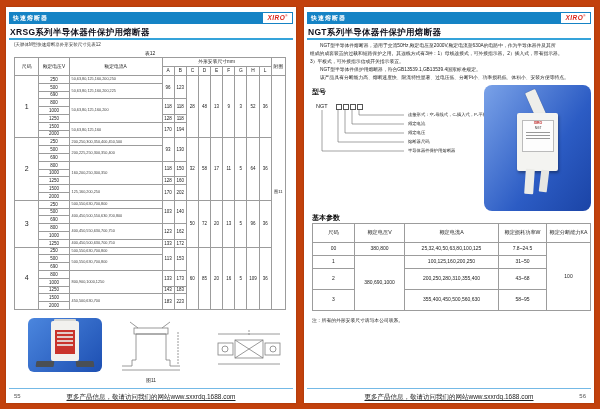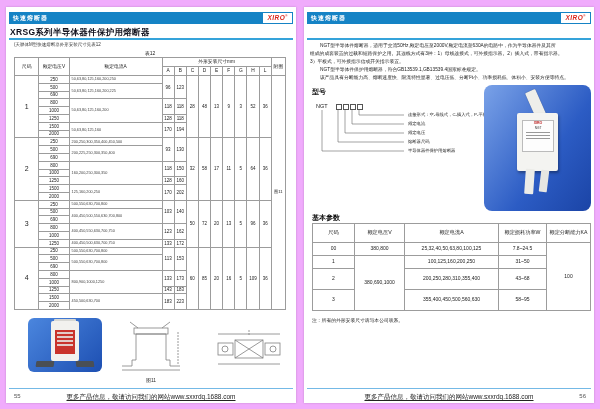--- a/index.html
+++ b/index.html
@@ -1,16 +1,16 @@
 <!DOCTYPE html>
 <html><head>
 <meta charset="utf-8">
 <style>
   html,body{margin:0;padding:0;background:#e9ebeb;}
-  .canvas{position:relative;width:600px;height:409px;background:#f0abfc;font-family:"Liberation Sans","DejaVu Sans",sans-serif;overflow:hidden;}
+  .canvas{position:relative;width:600px;height:409px;background:#c2410c;font-family:"Liberation Sans","DejaVu Sans",sans-serif;overflow:hidden;}
   .page{position:absolute;top:7px;width:290px;height:396px;background:#ffffff;box-shadow:0 0 2px rgba(0,0,0,.2);}
   .page.left{left:6px;}
   .page.right{left:304px;}
   
   .bluebar{position:absolute;top:5px;left:3px;right:3px;height:12px;background:#1583c5;display:flex;align-items:center;justify-content:space-between;}
   .bartext{color:#fff;font-size:6px;font-weight:bold;padding-left:4px;letter-spacing:1px;}
   .logo{background:#fff;color:#d9251c;font-weight:bold;font-style:italic;font-size:6.5px;padding:1px 4px;margin-right:1px;letter-spacing:.5px;}
   .logo sup{font-size:3px;font-style:normal;}
   .ptitle{position:absolute;top:20px;left:4px;font-size:8.5px;font-weight:bold;color:#10101c;letter-spacing:.3px;}
   .titleline{position:absolute;top:31px;left:3px;right:3px;height:1.5px;background:#35a3da;}
@@ -336,20 +336,21 @@
     <div class="footline"></div>
     <div class="pagenum">55</div>
     <div class="footer"><span class="flink">更多产品信息，敬请访问我们的网站www.sxxrdq.1688.com</span></div>
   </div>
 
   <div class="page right">
     <div class="bluebar">
       <span class="bartext">快速熔断器</span>
       <span class="logo"><span>XIRO</span><sup>®</sup></span>
     </div>
+    <div class="ptitle">NGT系列半导体器件保护用熔断器</div>
     <div class="titleline"></div>
 
     <div class="para">
       <div class="ind">NGT型半导体件熔断器，适用于交流50Hz,额定电压至2000V,额定电流至630A的电路中，作为半导体器件及其所</div>
       <div>组成的成套装置的过载和短路保护之用。其连线方式有3种：1）母线连接式，可外接指示器。2）插入式，带有指示器。</div>
       <div>3）平板式，可外接指示信或开关指示装置。</div>
       <div class="ind">NGT型半导体件保护用熔断器，符合GB13539.1,GB13539.4国家标准规定。</div>
       <div class="ind">该产品具有分断能力高、熔断速度快、限流特性显著、过电压低、分断I²t小、功率损耗低、体积小、安装方便等特点。</div>
     </div>
 

